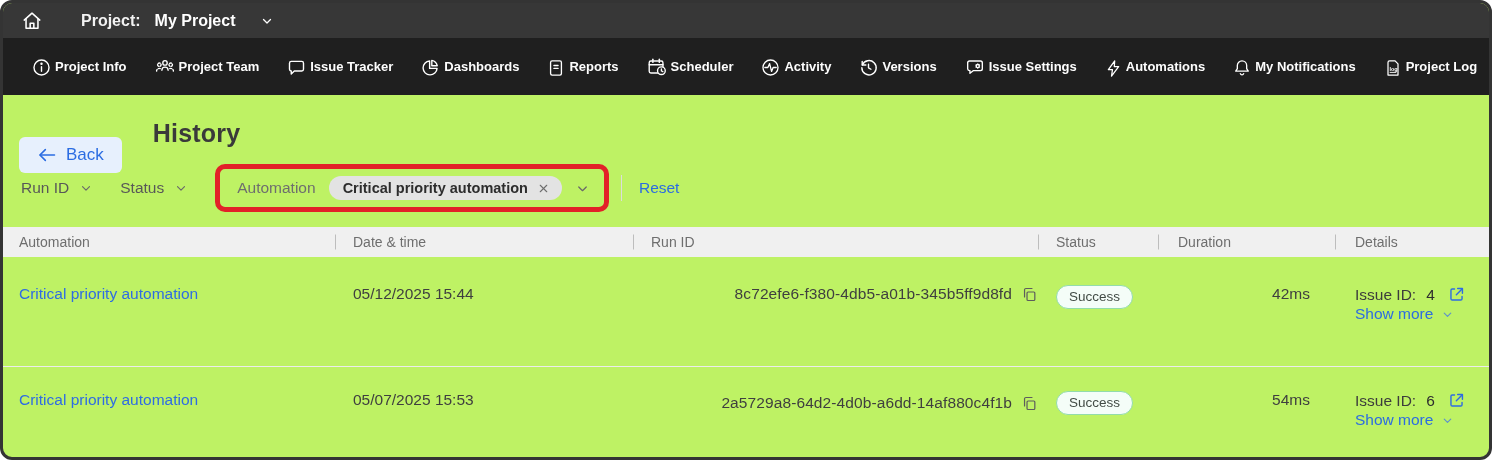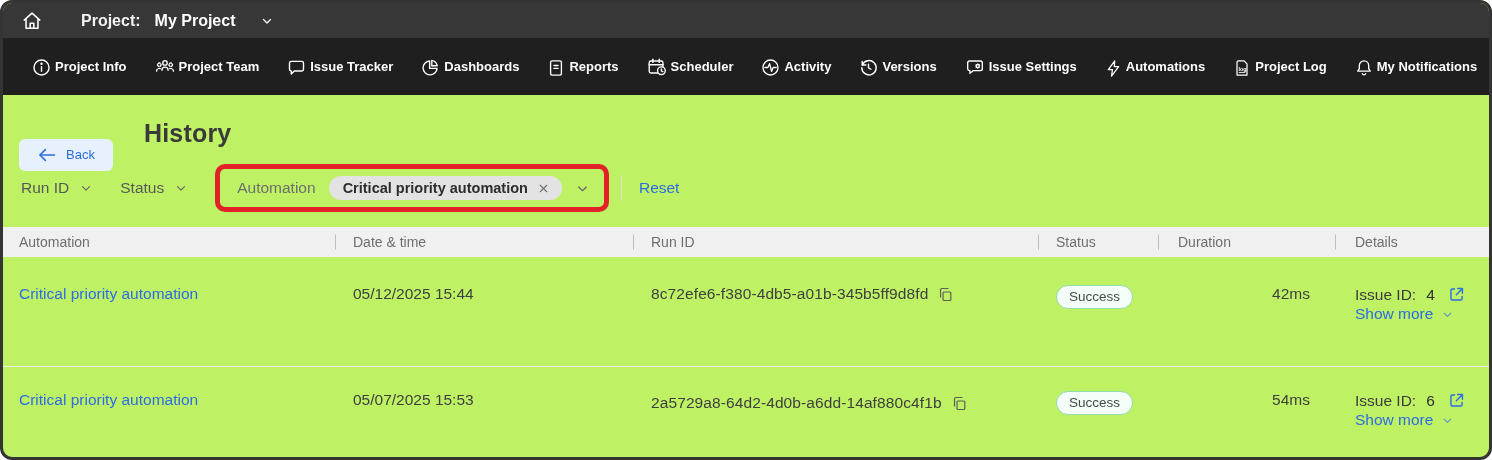--- a/index.html
+++ b/index.html
@@ -16,21 +16,21 @@
 
   
   .navbar { height:57px; background:#1f1f1f; display:flex; align-items:center; padding:0 28px; gap:27px; }
   .nav-item { display:flex; flex-direction:row; align-items:center; gap:3px; cursor:pointer; color:#fff; }
   .nav-item .nav-icon { height:22px; display:flex; align-items:flex-end; }
   .nav-item .nav-label { font-size:13px; font-weight:700; white-space:nowrap; color:#fdfdfd; }
 
   
   .title-row { display:flex; align-items:center; padding:13px 0 0 16px; height:63px; }
   .back-btn { display:flex; align-items:center; gap:9px; background:#e7f0fd; border:none; border-radius:6px;
-              padding:8px 18px; color:#2b6ce2; font-size:13px; cursor:pointer; font-family:inherit;margin-top:43px; }
+              padding:8px 18px; color:#2b6ce2; font-size:17px; cursor:pointer; font-family:inherit;margin-top:43px; }
   .page-title { font-size:25px; font-weight:700; color:#3a3a3a; margin-left:31px; letter-spacing:.2px; }
 
   
   .filter-row { display:flex; align-items:center; padding-left:18px; height:60px; }
   .filter-dd { display:flex; align-items:center; gap:10px; color:#585858; font-size:15.5px; cursor:pointer; }
   .filter-status { margin-left:27px; }
   .automation-annotated { margin-left:27px; border:5px solid #e22128; border-radius:10px;
                           display:flex; align-items:center; padding:7px 14px 7px 17px; gap:13px; }
   .automation-label { color:#6e6e6e; font-size:15.5px; }
   .chip { display:flex; align-items:center; gap:9px; background:#e3e3e3; border-radius:15px; padding:4px 12px 4px 14px; }
@@ -45,21 +45,21 @@
   .thead { background:#f0f0f0; height:30px; margin-top:9px; align-items:center; }
   .th { color:#6e6e6e; font-size:14px; padding-left:18px; position:relative; white-space:nowrap; }
   .th:first-child { padding-left:16px; }
   .th:not(:first-child)::before { content:""; position:absolute; left:0; top:50%; transform:translateY(-50%);
                                   width:1px; height:15px; background:#bdbdbd; }
   .trow { border-bottom:1px solid #ececec; }
   .trow:last-child { border-bottom:none; }
   .trow .cell { padding-top:28px; padding-left:18px; font-size:15.5px; color:#3f3f3f; }
   .row2 .cell { padding-top:24px; }
   .cell-automation { padding-left:16px !important; color:#2e6ce3 !important; cursor:pointer; }
-  .cell-runid { display:flex; align-items:flex-start; gap:9px; white-space:nowrap; }
+  .cell-runid { display:flex; align-items:flex-start; gap:9px; white-space:nowrap;justify-content:flex-end; }
   .cell-runid .runid-text { letter-spacing:.1px; }
   .copy-btn { cursor:pointer; display:flex; margin-top:1px; }
   .badge { display:inline-block; border:1px solid #92dcab; background:#f4fdf8; color:#424c46;
            border-radius:13px; padding:3px 12px 4px; font-size:13.5px; }
   .cell-duration { text-align:right; padding-right:25px; color:#353535; }
   .cell-details { padding-left:20px !important; }
   .issue-line { display:flex; align-items:center; gap:8px; white-space:nowrap; }
   .issue-label { color:#3c3c3c; }
   .issue-id { color:#2e2e2e; margin-left:2px; }
   .ext-link { cursor:pointer; display:flex; margin-left:4px; }
@@ -204,37 +204,37 @@
       <span class="nav-icon">
         <svg width="19" height="19" viewBox="0 0 24 24" fill="none" stroke="#fff" stroke-width="1.6" stroke-linejoin="round">
             <path d="M13.5 2.5 L5.5 13.5 h5.2 L9.5 21.5 L18.5 9.5 h-5.5 z"></path>
           </svg>
       </span>
       <span class="nav-label">Automations</span>
     </div>
 
     <div class="nav-item">
       <span class="nav-icon">
+        <svg width="20" height="20" viewBox="0 0 24 24" fill="none" stroke="#fff" stroke-width="1.6" stroke-linecap="round" stroke-linejoin="round">
+            <path d="M12 3.5 a5.6 5.6 0 0 1 5.6 5.6 v3.6 l1.9 3.1 H4.5 l1.9-3.1 V9.1 A5.6 5.6 0 0 1 12 3.5 z"></path>
+            <path d="M10 18.8 a2.1 2.1 0 0 0 4 0"></path>
+          </svg>
+      </span>
+      <span class="nav-label">My Notifications</span>
+    </div>
+
+    <div class="nav-item">
+      <span class="nav-icon">
         <svg width="20" height="20" viewBox="0 0 24 24" fill="none" stroke="#fff" stroke-width="1.5" stroke-linejoin="round">
             <path d="M6 20.5 V5.3 A1.8 1.8 0 0 1 7.8 3.5 H14.5 L18 7 v13.5 z" stroke-linecap="round"></path>
             <text x="7.8" y="16" font-size="6.5" fill="#fff" stroke="none" font-family="Liberation Sans, sans-serif" font-weight="bold">log</text>
             <line x1="8" y1="17.3" x2="16" y2="17.3" stroke-width="1.1"></line>
           </svg>
       </span>
       <span class="nav-label">Project Log</span>
-    </div>
-
-    <div class="nav-item">
-      <span class="nav-icon">
-        <svg width="20" height="20" viewBox="0 0 24 24" fill="none" stroke="#fff" stroke-width="1.6" stroke-linecap="round" stroke-linejoin="round">
-            <path d="M12 3.5 a5.6 5.6 0 0 1 5.6 5.6 v3.6 l1.9 3.1 H4.5 l1.9-3.1 V9.1 A5.6 5.6 0 0 1 12 3.5 z"></path>
-            <path d="M10 18.8 a2.1 2.1 0 0 0 4 0"></path>
-          </svg>
-      </span>
-      <span class="nav-label">My Notifications</span>
     </div>
 
   </div>
 
   <div class="title-row">
     <button class="back-btn">
       <svg width="20" height="16" viewBox="0 0 24 18" fill="none" stroke="#2b6ce2" stroke-width="1.9" stroke-linecap="round" stroke-linejoin="round">
           <line x1="21" y1="9" x2="4" y2="9"></line>
           <polyline points="10,2.5 3.5,9 10,15.5"></polyline>
         </svg>

